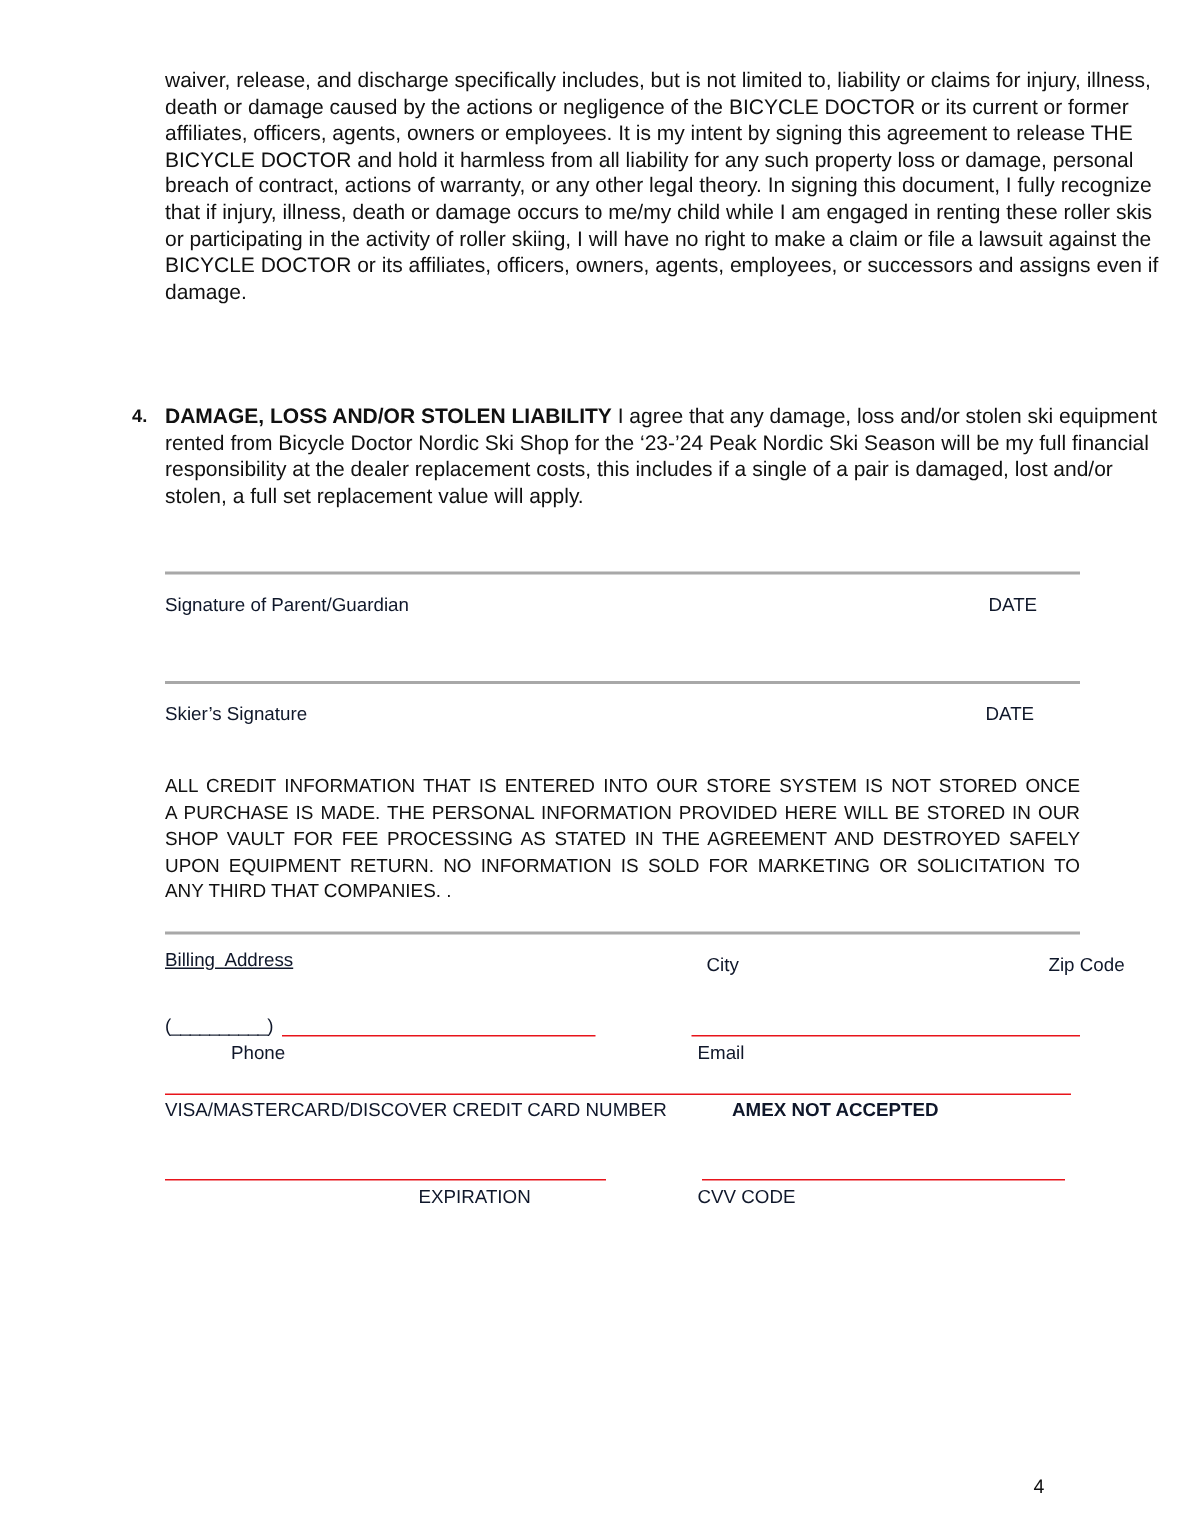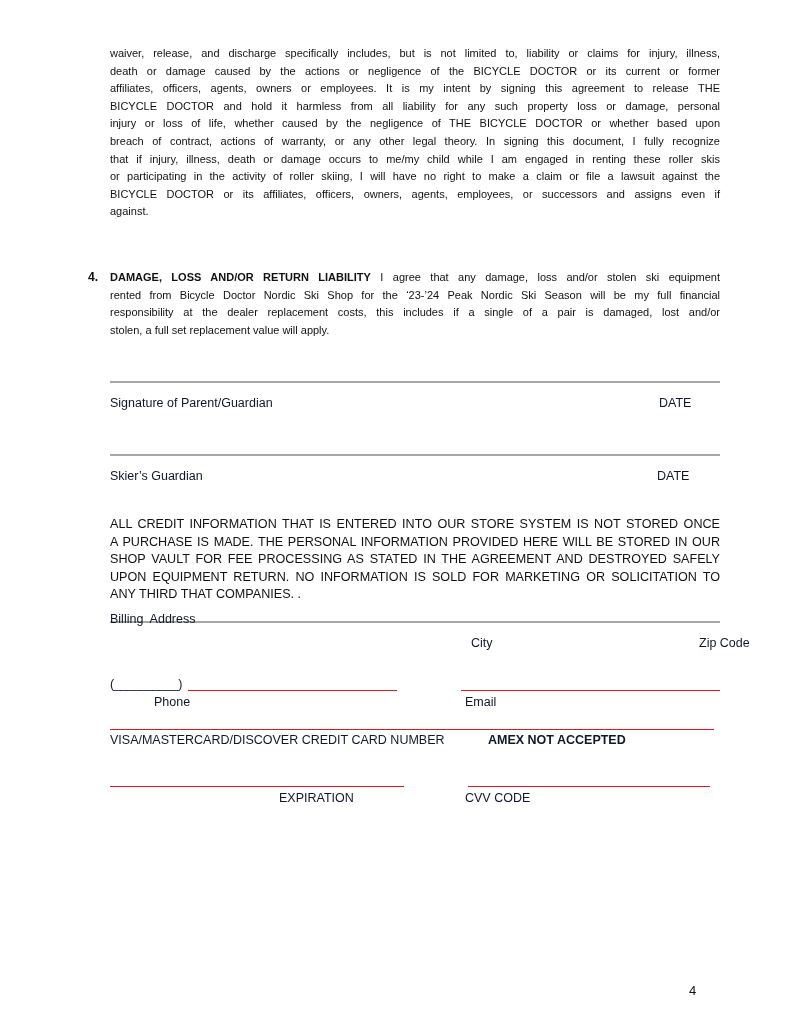--- a/index.html
+++ b/index.html
@@ -1,70 +1,69 @@
 <!DOCTYPE html>
 <html><head>
 <meta charset="utf-8">
 <style>
   html, body { margin:0; padding:0; background:#fff; }
   body { width:791px; height:1024px; position:relative; overflow:hidden;
          font-family:"Liberation Sans", sans-serif; color:#111; }
   .abs { position:absolute; }
-  .para { left:110px; width:610px; font-size:11px; line-height:17.6px; text-align:justify; }
+  .para { left:110px; width:610px; font-size:14px; line-height:17.6px; text-align:justify; }
   .para .line { display:block; text-align:justify; text-align-last:justify; white-space:nowrap; }
   .para .line.last { text-align-last:left; }
   .red { color:#0f172a; }
   .lbl { font-size:12.5px; }
   .grayrule { position:absolute; left:110px; width:610px; height:2px; background:#a8a8a8; }
   .redrule { position:absolute; height:1px; background:#e8141b; }
   .num { left:88px; font-weight:bold; font-size:12.2px; }
   b { font-weight:bold; }
 </style>
 </head>
 <body>
 
 <div class="abs para" style="top:45px;">
   <span class="line">waiver, release, and discharge specifically includes, but is not limited to, liability or claims for injury, illness,</span>
   <span class="line">death or damage caused by the actions or negligence of the BICYCLE DOCTOR or its current or former</span>
   <span class="line">affiliates, officers, agents, owners or employees. It is my intent by signing this agreement to release THE</span>
   <span class="line">BICYCLE DOCTOR and hold it harmless from all liability for any such property loss or damage, personal</span>
-  <span class="line">injury or loss of life, whether caused by the negligence of THE BICYCLE DOCTOR or whether based upon</span>
   <span class="line">breach of contract, actions of warranty, or any other legal theory. In signing this document, I fully recognize</span>
   <span class="line">that if injury, illness, death or damage occurs to me/my child while I am engaged in renting these roller skis</span>
   <span class="line">or participating in the activity of roller skiing, I will have no right to make a claim or file a lawsuit against the</span>
   <span class="line">BICYCLE DOCTOR or its affiliates, officers, owners, agents, employees, or successors and assigns even if</span>
-  <span class="line last">against.</span>
+  <span class="line last">damage.</span>
 </div>
 
 <div class="abs num" style="top:270px;">4.</div>
 <div class="abs para" style="top:269px;">
-  <span class="line"><b>DAMAGE, LOSS AND/OR RETURN LIABILITY</b><span> I agree that any damage, loss and/or stolen ski equipment</span></span>
+  <span class="line"><b>DAMAGE, LOSS AND/OR STOLEN LIABILITY</b><span> I agree that any damage, loss and/or stolen ski equipment</span></span>
   <span class="line">rented from Bicycle Doctor Nordic Ski Shop for the ‘23-’24 Peak Nordic Ski Season will be my full financial</span>
   <span class="line">responsibility at the dealer replacement costs, this includes if a single of a pair is damaged, lost and/or</span>
   <span class="line last">stolen, a full set replacement value will apply.</span>
 </div>
 
 <div class="grayrule" style="top:381px;"></div>
 <div class="abs red lbl" style="left:110px; top:396px;">Signature of Parent/Guardian</div>
 <div class="abs red lbl" style="left:659px; top:396px;">DATE</div>
 
 <div class="grayrule" style="top:454px;"></div>
-<div class="abs red lbl" style="left:110px; top:469px;">Skier’s Guardian</div>
+<div class="abs red lbl" style="left:110px; top:469px;">Skier’s Signature</div>
 <div class="abs red lbl" style="left:657px; top:469px;">DATE</div>
 
 <div class="abs para" style="top:516px; font-size:12.6px;">
   <span class="line">ALL CREDIT INFORMATION THAT IS ENTERED INTO OUR STORE SYSTEM IS NOT STORED ONCE</span>
   <span class="line">A PURCHASE IS MADE. THE PERSONAL INFORMATION PROVIDED HERE WILL BE STORED IN OUR</span>
   <span class="line">SHOP VAULT FOR FEE PROCESSING AS STATED IN THE AGREEMENT AND DESTROYED SAFELY</span>
   <span class="line">UPON EQUIPMENT RETURN. NO INFORMATION IS SOLD FOR MARKETING OR SOLICITATION TO</span>
   <span class="line last">ANY THIRD THAT COMPANIES. .</span>
 </div>
 
 <div class="grayrule" style="top:621px;"></div>
-<div class="abs red lbl" style="left:110px; top:612px; white-space:pre;">Billing  Address</div>
+<div class="abs red lbl" style="left:110px; top:633px; white-space:pre;text-decoration:underline;">Billing  Address</div>
 <div class="abs red lbl" style="left:471px; top:636px;">City</div>
 <div class="abs red lbl" style="left:667px; top:636px;margin-left:32px;">Zip Code</div>
 
 <div class="abs red lbl" style="left:110px; top:677px; letter-spacing:-0.5px;">(__________)</div>
 <div class="redrule" style="left:188px; width:209px; top:690px;"></div>
 <div class="abs red lbl" style="left:110px; top:695px;margin-left:44px;">Phone</div>
 <div class="redrule" style="left:461px; width:259px; top:690px;"></div>
 <div class="abs red lbl" style="left:465px; top:695px;">Email</div>
 
 <div class="redrule" style="left:110px; width:604px; top:729px;"></div>

